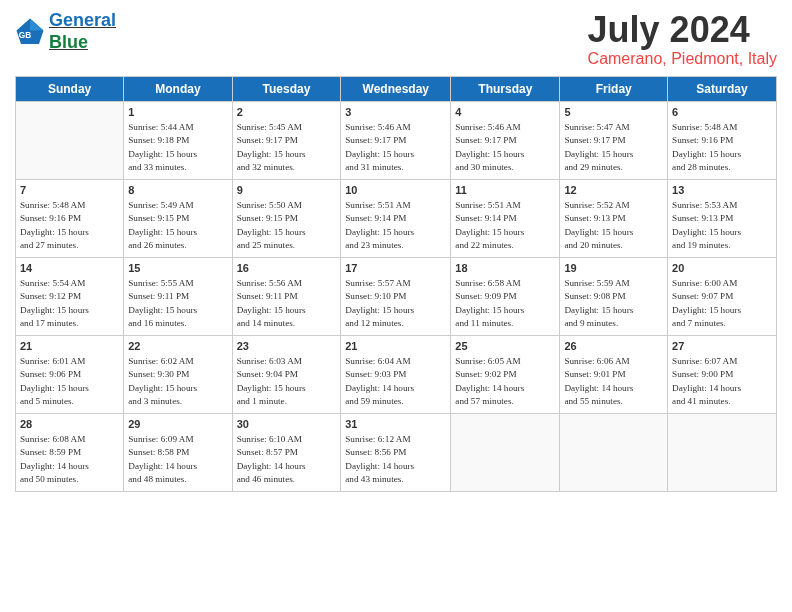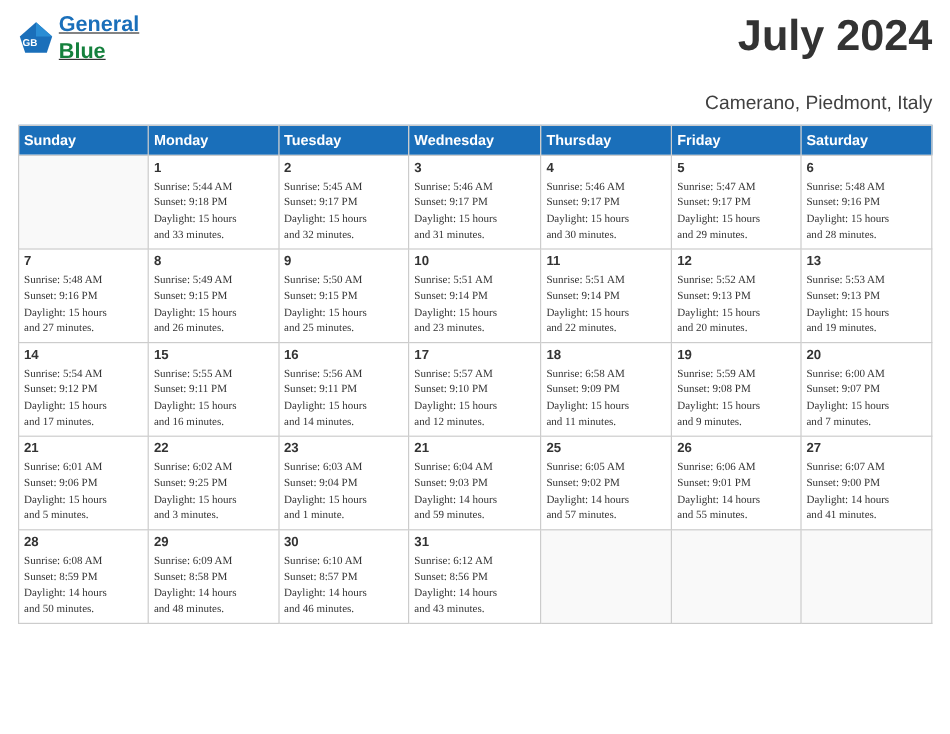--- a/index.html
+++ b/index.html
@@ -33,43 +33,42 @@
     }
     .logo-text span {
       color: #1a6fba;
     }
     .logo-icon {
       width: 30px;
       height: 30px;
       margin-right: 4px;
     }
     .title-section {
-      text-align: right;
+      text-align: left;
     }
     .month-year {
       font-size: 36px;
       font-weight: bold;
       color: #333;
       line-height: 1.1;
     }
     .location {
       font-size: 16px;
-      color: #404040;
-      margin-top: 28px;
+      color: #ef4444;
     }
     table {
       width: 100%;
       border-collapse: collapse;
       font-size: 10px;
     }
     th {
       background-color: #1a6fba;
       color: #fff;
       padding: 5px 4px;
-      text-align: left;
+      text-align: center;
       font-size: 12px;
       font-weight: bold;
       border: 1px solid #ccc;
     }
     td {
       border: 1px solid #ccc;
       padding: 3px 4px;
       vertical-align: top;
       width: 113px;
       height: 78px;
@@ -213,21 +212,21 @@
             <div class="cell-content"><span>Sunrise: 6:00 AM</span><br><span>Sunset: 9:07 PM</span><br><span>Daylight: 15 hours</span><br><span>and 7 minutes.</span></div>
           </td>
         </tr>
         <tr>
           <td>
             <div class="day-number">21</div>
             <div class="cell-content"><span>Sunrise: 6:01 AM</span><br><span>Sunset: 9:06 PM</span><br><span>Daylight: 15 hours</span><br><span>and 5 minutes.</span></div>
           </td>
           <td>
             <div class="day-number">22</div>
-            <div class="cell-content"><span>Sunrise: 6:02 AM</span><br><span>Sunset: 9:25 PM</span><br><span>Daylight: 15 hours</span><br><span>and 3 minutes.</span></div>
+            <div class="cell-content"><span>Sunrise: 6:02 AM</span><br><span>Sunset: 9:30 PM</span><br><span>Daylight: 15 hours</span><br><span>and 3 minutes.</span></div>
           </td>
           <td>
             <div class="day-number">23</div>
             <div class="cell-content"><span>Sunrise: 6:03 AM</span><br><span>Sunset: 9:04 PM</span><br><span>Daylight: 15 hours</span><br><span>and 1 minute.</span></div>
           </td>
           <td>
             <div class="day-number">21</div>
             <div class="cell-content"><span>Sunrise: 6:04 AM</span><br><span>Sunset: 9:03 PM</span><br><span>Daylight: 14 hours</span><br><span>and 59 minutes.</span></div>
           </td>
           <td>

